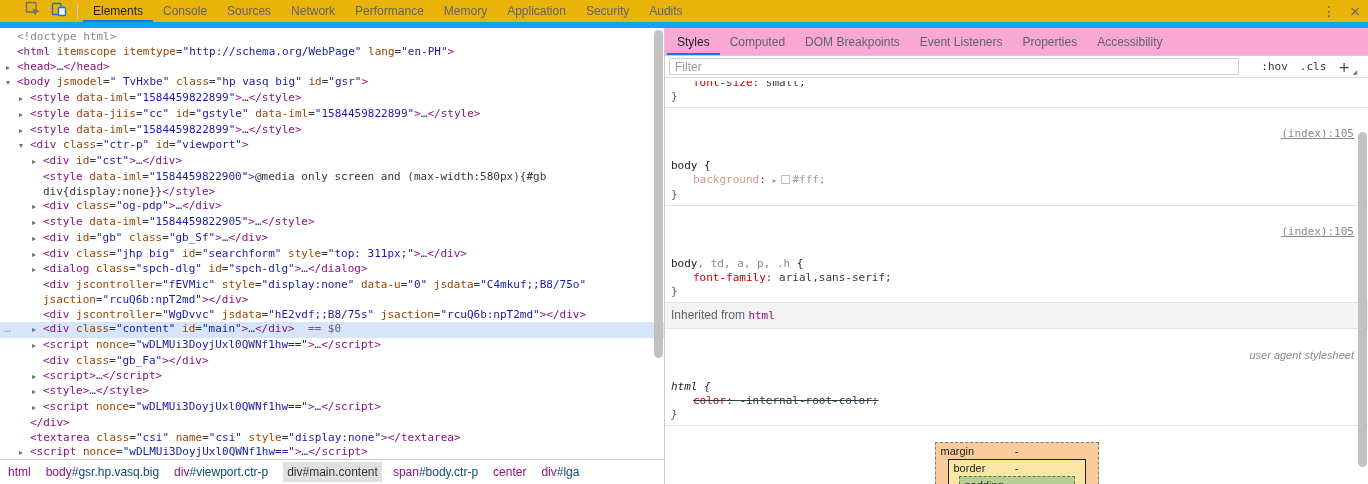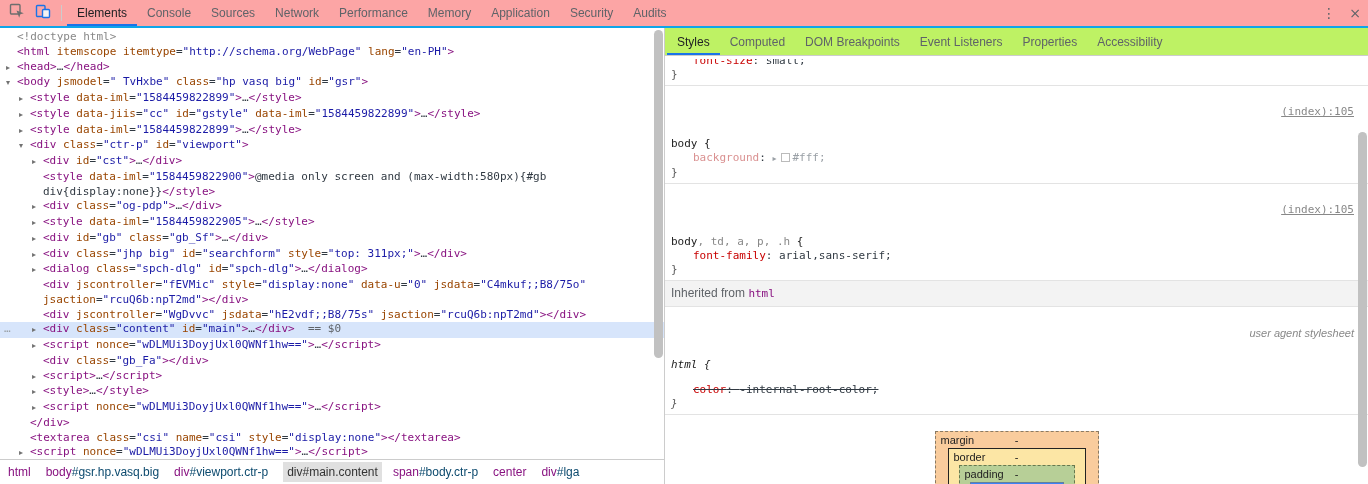--- a/index.html
+++ b/index.html
@@ -1,22 +1,22 @@
 <!DOCTYPE html>
 <html><head>
 <meta charset="utf-8">
 <style>
   * { box-sizing: border-box; margin: 0; padding: 0; }
   html,body { width:1368px; height:484px; overflow:hidden; background:#fff;
     font-family:"Liberation Sans", sans-serif; }
   .devtools { position:relative; width:1368px; height:484px; background:#fff; }
 
   
-  .top-toolbar { height:28px; background:#fca5a5; border-bottom:2px solid #0ea5e9;
-    display:flex; align-items:center; padding-left:4px; }
+  .top-toolbar { height:28px; background:#eab308; border-bottom:6px solid #0ea5e9;
+    display:flex; align-items:center; padding-left:20px; }
   .icon-btn { width:26px; height:24px; display:flex; align-items:center; justify-content:center; }
   .toolbar-divider { width:1px; height:16px; background:#ccc; margin:0 5px; }
   .tabs { display:flex; height:100%; }
   .tab { padding:0 10px; display:flex; align-items:center; font-size:12px; color:#5f6368;
     height:100%; position:relative; white-space:nowrap; cursor:default; }
   .tab.selected { color:#202124; }
   .tab.selected::after { content:""; position:absolute; left:0; right:0; bottom:0; height:2px; background:#1a73e8; }
   .toolbar-spacer { flex:1; }
   .win-btn { color:#5f6368; font-size:14px; width:26px; text-align:center;
     font-family:"DejaVu Sans", sans-serif; }
@@ -42,21 +42,21 @@
 
   
   .breadcrumbs { position:absolute; left:0; right:0; bottom:0; height:25px; border-top:1px solid #ccc;
     background:#fff; display:flex; align-items:center; padding-left:8px; font-size:12px; overflow:hidden; }
   .crumb { margin-right:15px; white-space:nowrap; }
   .crumb .c-tag { color:#881280; } .crumb .c-attr { color:#0c4a6e; }
   .crumb.selected { background:#e0e0e0; padding:3px 4px; margin-right:11px; }
   .crumb.selected .c-tag, .crumb.selected .c-attr { color:#333; }
 
   
-  .sidebar-tabs { height:28px; background:#bef264; border-bottom:1px solid #ccc;
+  .sidebar-tabs { height:28px; background:#f9a8d4; border-bottom:1px solid #ccc;
     display:flex; padding-left:2px; flex:0 0 auto; }
   .filter-row { height:22px; display:flex; align-items:center; border-bottom:1px solid #ddd;
     padding:0 4px; flex:0 0 auto; }
   .filter-input { flex:1; height:17px; border:1px solid #ccc; border-radius:2px; background:#fff;
     display:flex; align-items:center; padding-left:5px; font-size:12px; color:#999; }
   .filter-actions { display:flex; align-items:center; color:#333; font-size:11px; margin:0 8px 0 10px;
     font-family:"DejaVu Sans Mono", monospace; }
   .filter-actions .fbtn { margin-left:12px; }
   .plus-btn { position:relative; font-size:14px; margin-left:12px; padding-right:6px;
     font-family:"DejaVu Sans", sans-serif; color:#444; }
@@ -69,21 +69,21 @@
   .sel-row { color:#222;margin-top:48px; }
   .sel-dim { color:#888; }
   .rule-loc { position:absolute; right:14px; top:19px; color:#888; }
   .rule-loc.link { text-decoration:underline; }
   .rule-loc.uas { font-style:italic; font-family:"Liberation Sans", sans-serif; font-size:11px; }
   .decl { padding-left:22px; }
   .decl .prop { color:#c80000; }
   .decl .val { color:#303942; }
   .decl.muted .prop { color:#da9191; }
   .decl.muted .val { color:#9aa0a6; }
-  .decl.strike { text-decoration:line-through;margin-top:11px; }
+  .decl.strike { text-decoration:line-through; }
   .d-arrow { color:#9aa0a6; font-size:8px; margin-right:3px; font-family:"DejaVu Sans", sans-serif; }
   .swatch { display:inline-block; width:9px; height:9px; margin:0 3px 0 1px; vertical-align:-1px; }
   .clip-wrap { height:9px; overflow:hidden; }
   .clip-wrap .decl { margin-top:-5px; }
   .close-brace { color:#5b5b5b; }
   .section-hdr { background:#f3f3f3; border-bottom:1px solid #e3e3e3; padding:5px 6px;
     font-family:"Liberation Sans", sans-serif; font-size:12px; color:#5f6368; }
   .section-hdr .node { font-family:"DejaVu Sans Mono", monospace; font-size:11px; color:#881280; }
 
   
@@ -165,20 +165,30 @@
     <div class="right-panel">
       <div class="sidebar-tabs">
           <div class="tab selected">Styles</div>
           <div class="tab">Computed</div>
           <div class="tab">DOM Breakpoints</div>
           <div class="tab">Event Listeners</div>
           <div class="tab">Properties</div>
           <div class="tab">Accessibility</div>
         </div>
 
+      <div class="filter-row">
+        <div class="filter-input">
+          <span>Filter</span>
+        </div>
+        <div class="filter-actions">
+          <span class="fbtn">:hov</span>
+          <span class="fbtn">.cls</span>
+          <span class="plus-btn"><span>+</span><span class="corner">◢</span></span>
+        </div>
+      </div>
 
       <div class="styles-content">
         <div>
             <div class="rule">
               <div class="clip-wrap">
                 <div class="decl"><span class="prop">font-size</span>: <span class="val">small;</span></div>
               </div>
               <div class="close-brace">}</div>
             </div>
             <div class="rule">

